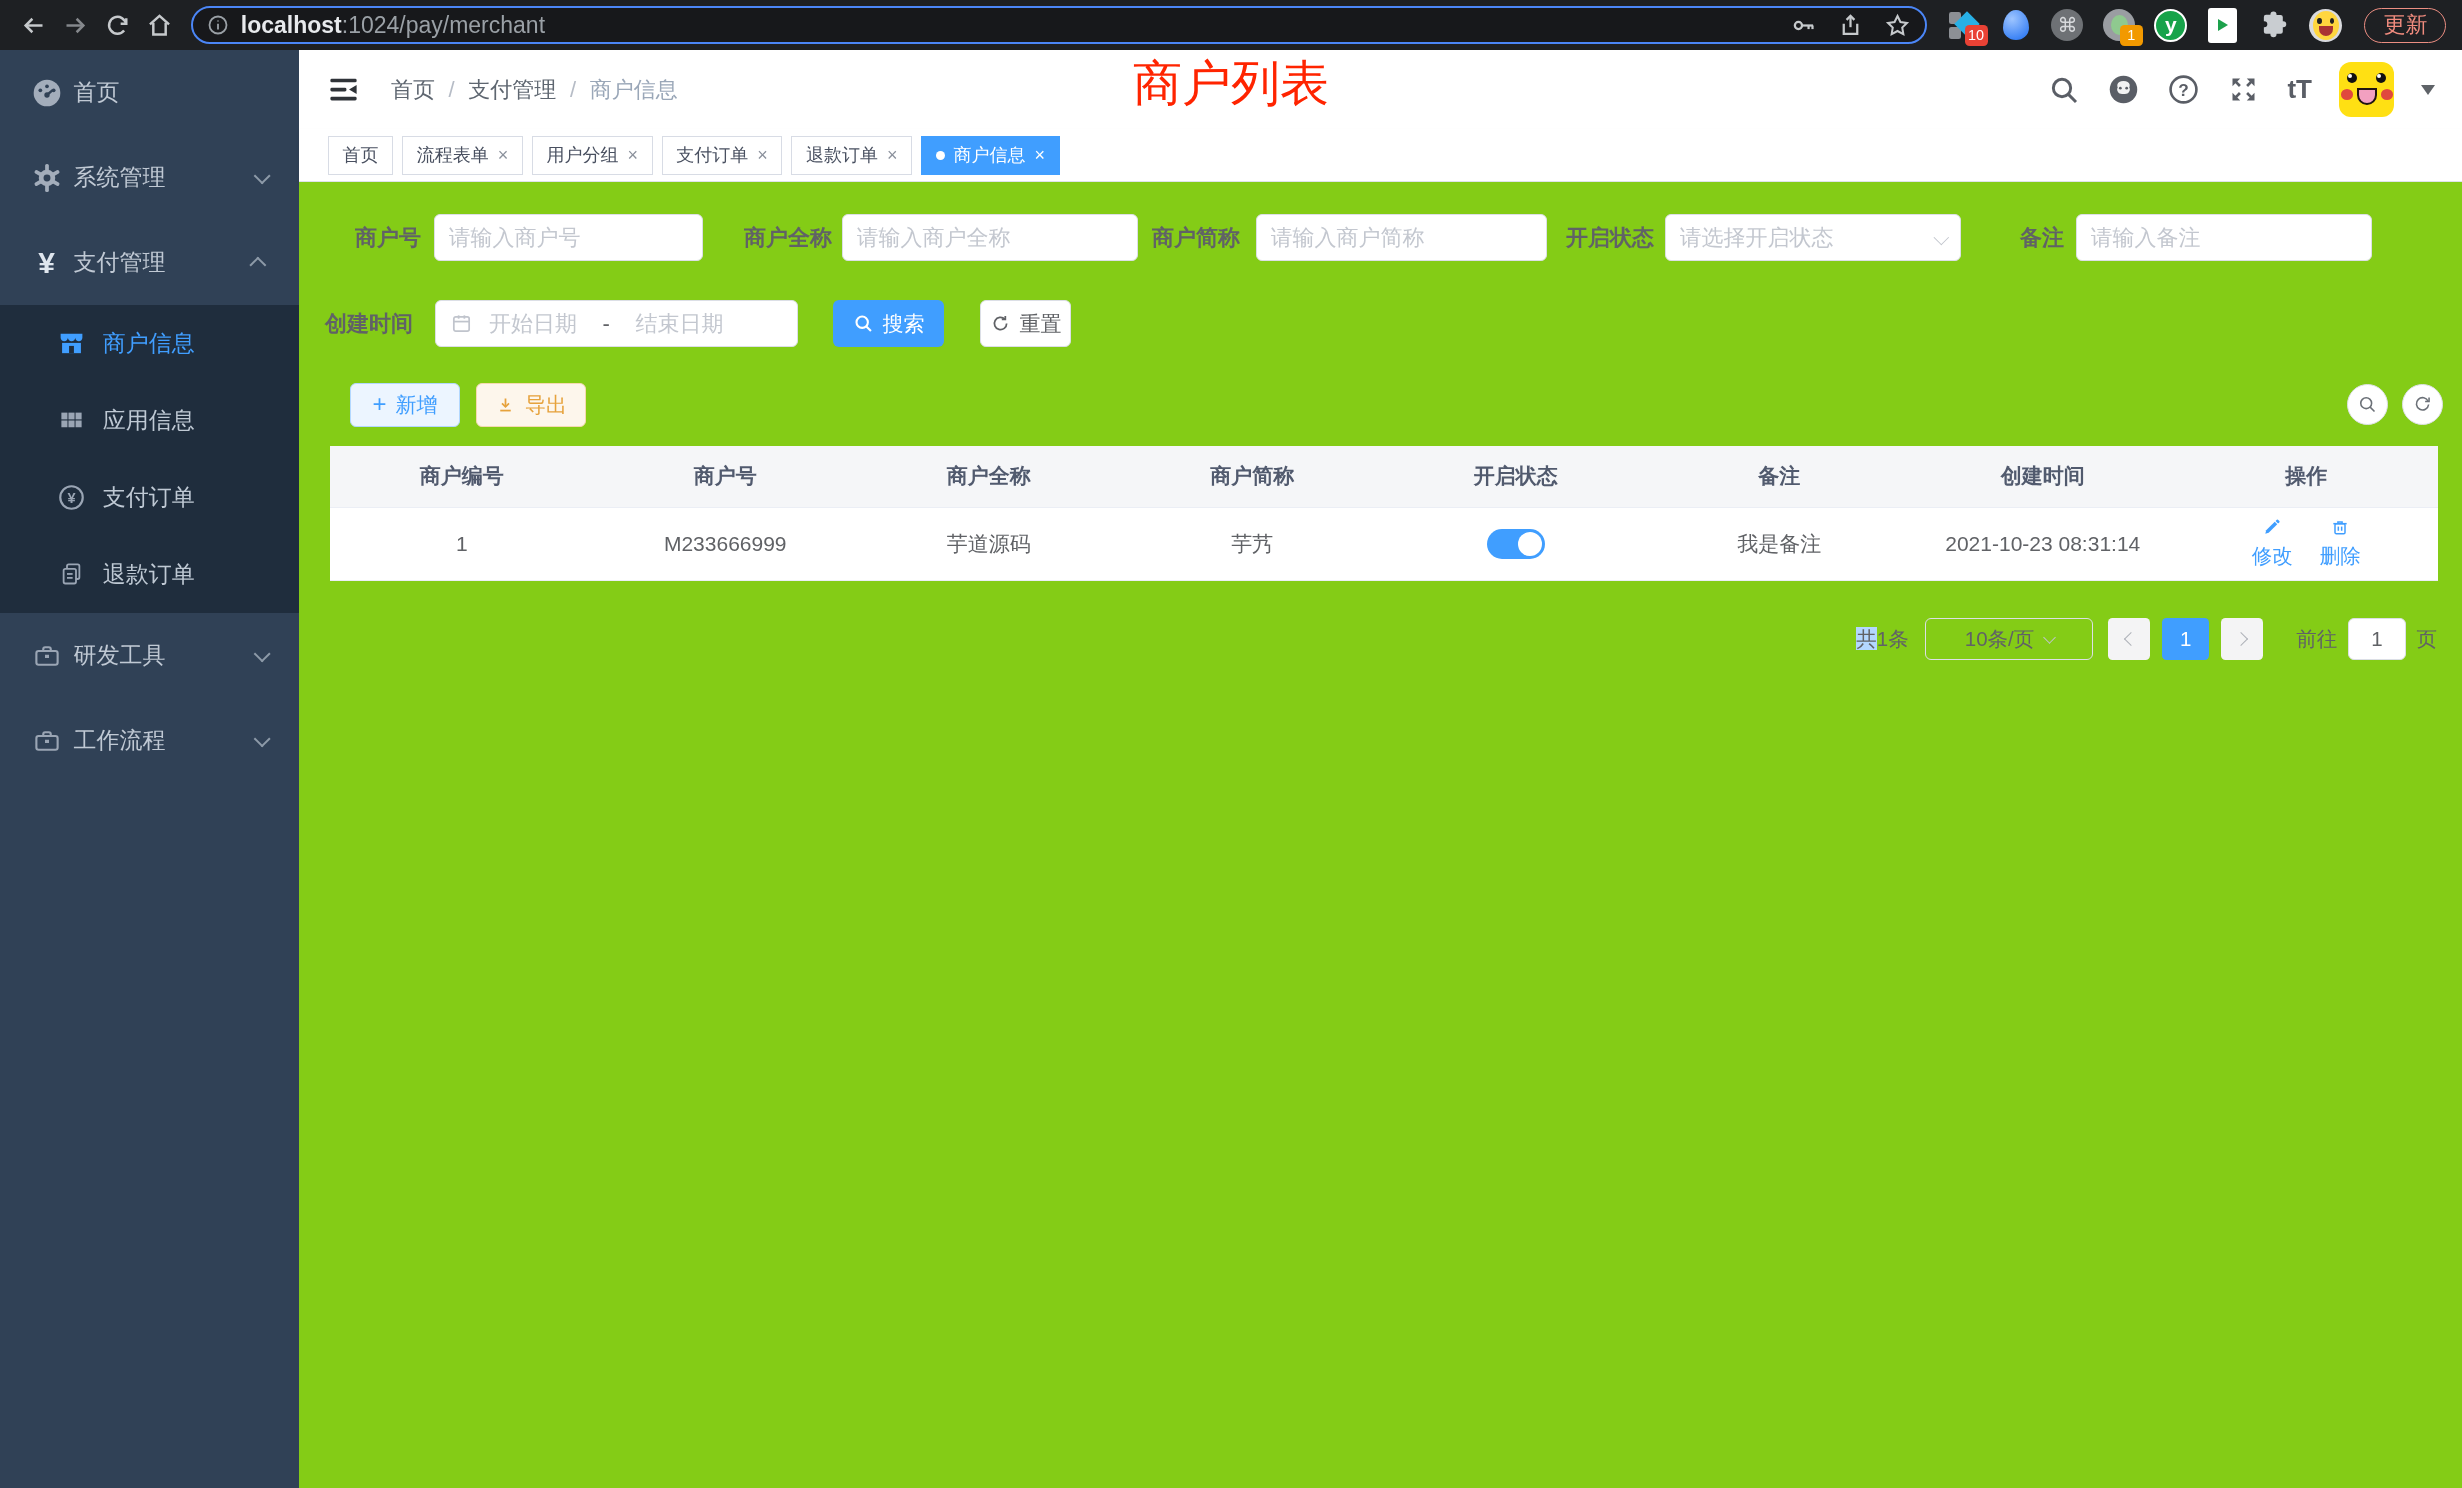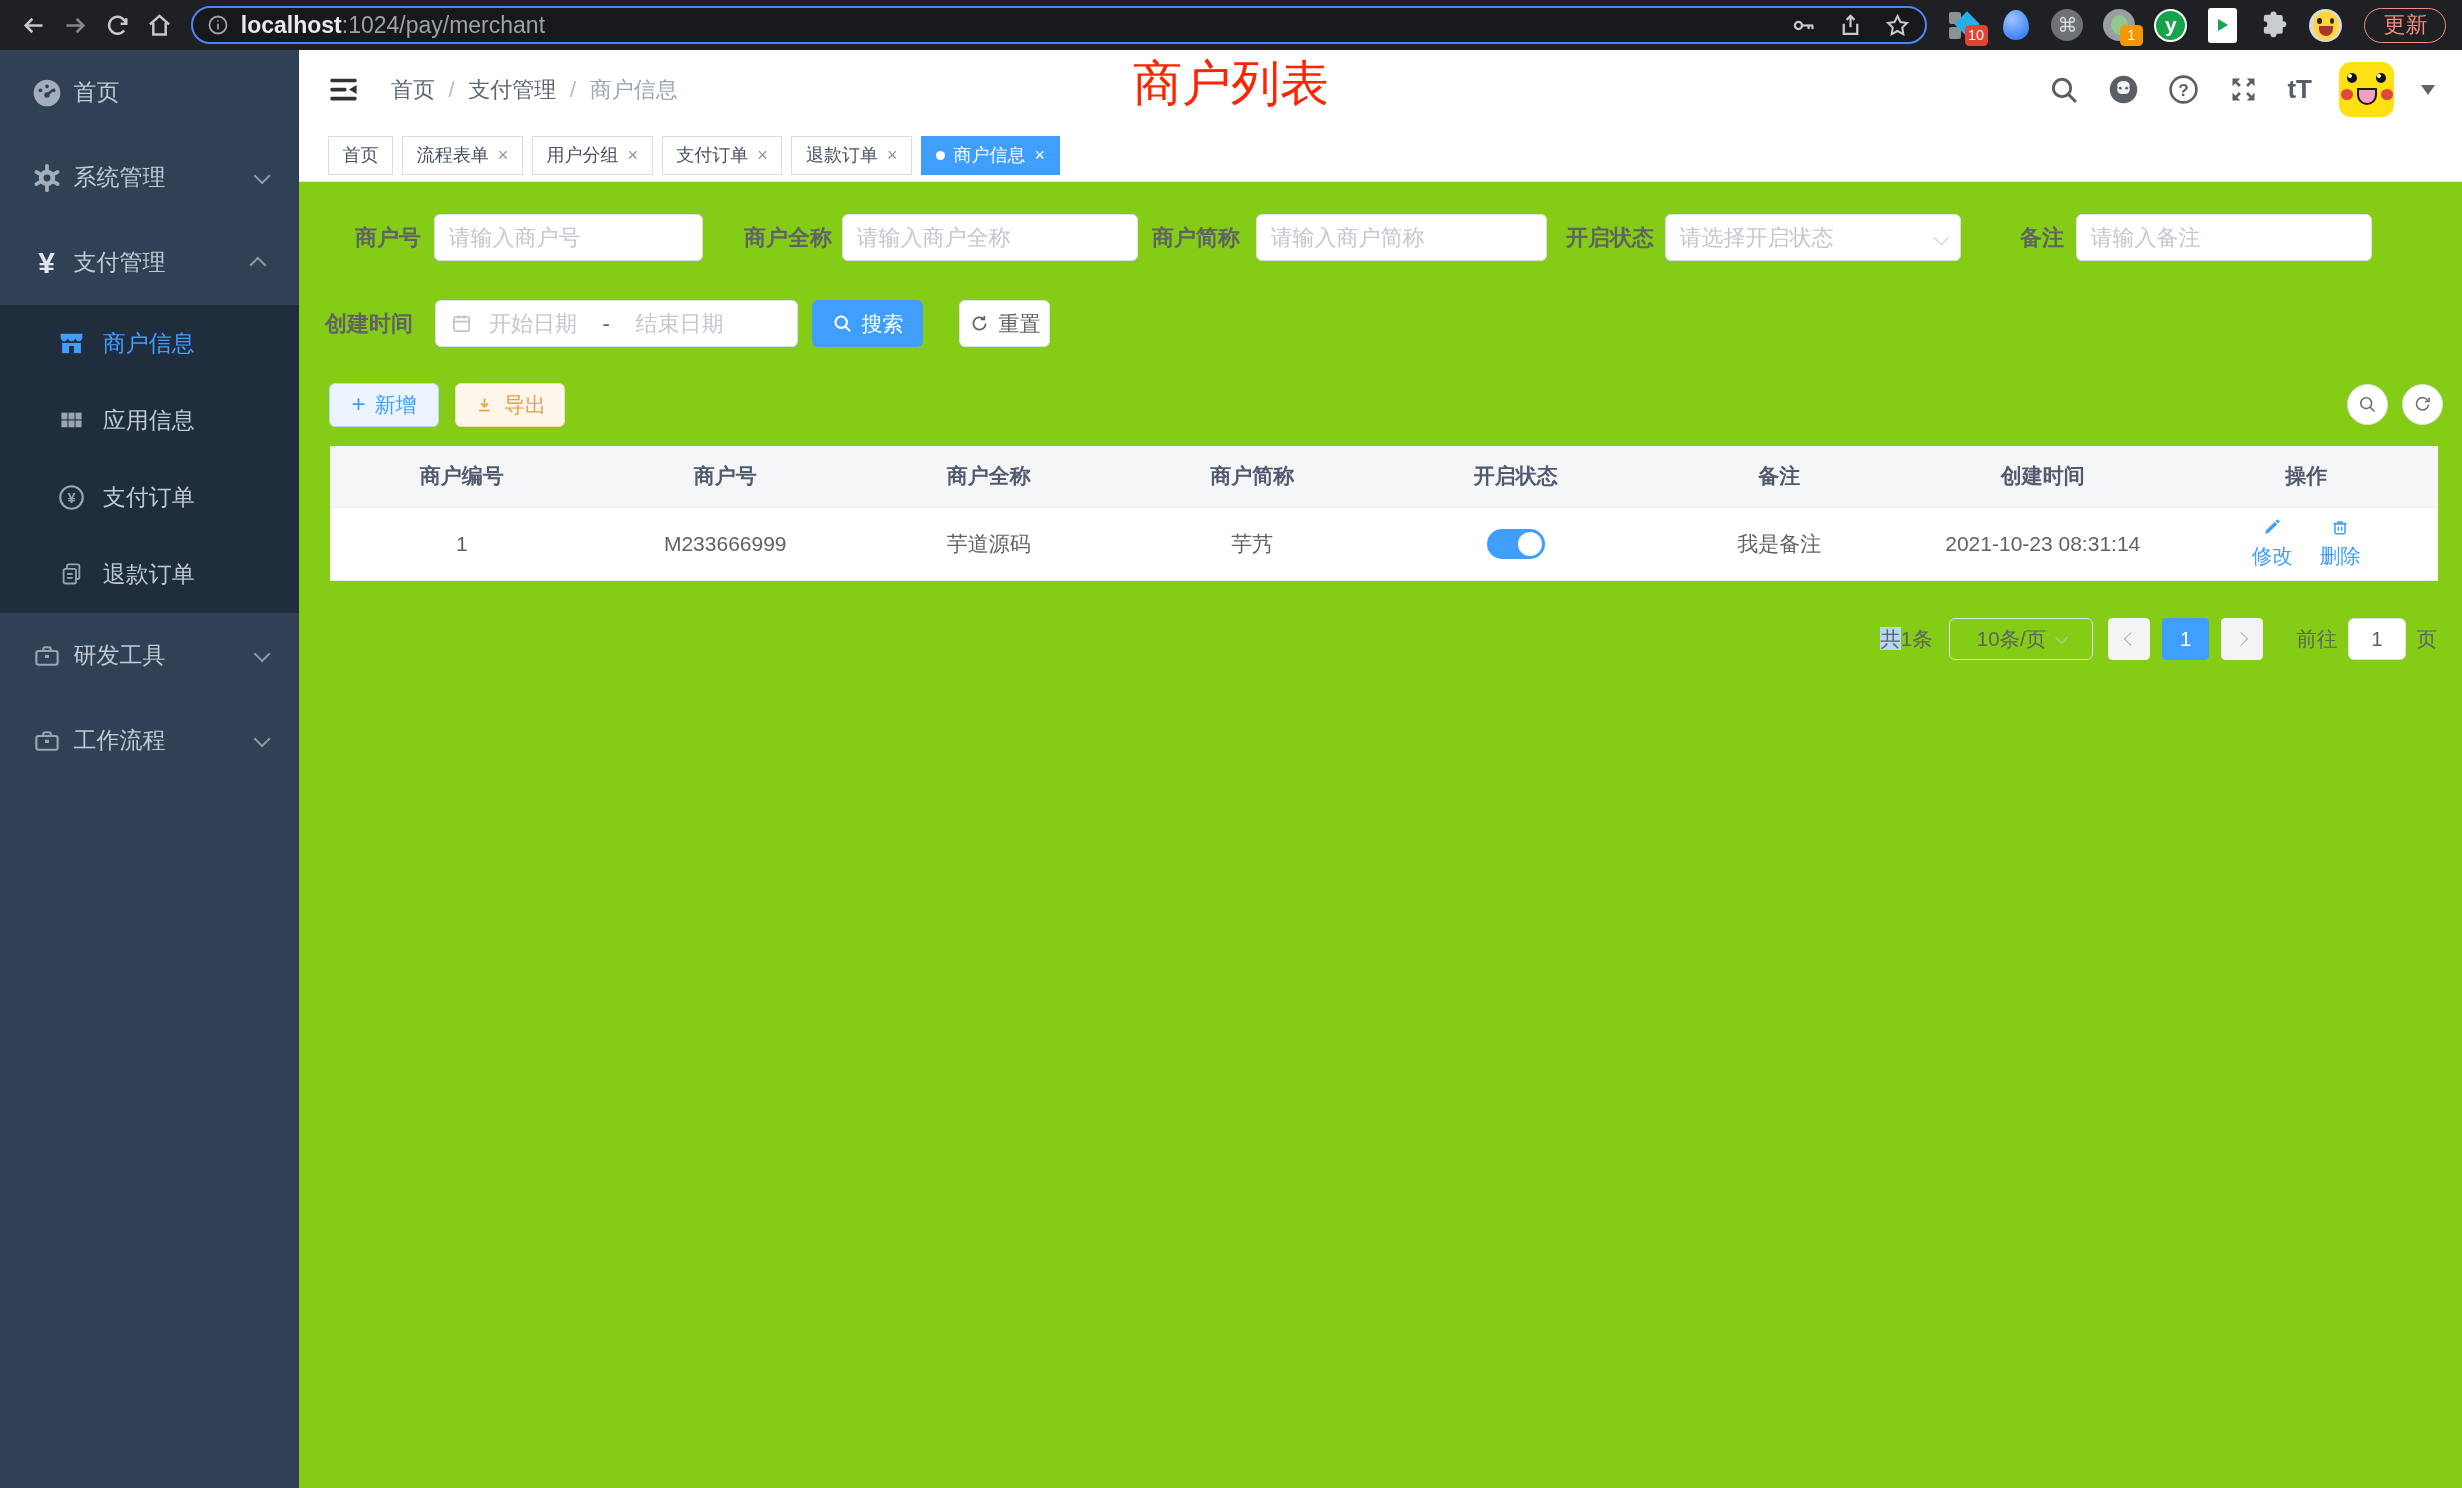--- a/index.html
+++ b/index.html
@@ -100,21 +100,21 @@
   .content { flex:1; position:relative; background:#84cc16; }
   .f-label { position:absolute; height:47px; line-height:47px; font-size:22px; font-weight:bold; color:#606266; text-align:right; }
   .f-input { position:absolute; height:47px; border:1.5px solid #dcdfe6; border-radius:6px; background:#fff;
     display:flex; align-items:center; padding:0 13.6px; }
   .f-input input { border:none; outline:none; width:100%; font-size:22px; color:#606266; background:transparent; }
   .f-input input::placeholder { color:#c3c7cf; }
   .f-input .chev2 { width:10.6px; height:10.6px; border-right:1.5px solid #c0c4cc; border-bottom:1.5px solid #c0c4cc;
     transform:rotate(45deg); margin-left:6px; flex:none; }
   .date-sep { font-size:22px; color:#606266; padding:0 9px; }
   .btn { position:absolute; height:47px; border-radius:6px; font-size:21px; display:flex; align-items:center;
-    justify-content:center; gap:9px; cursor:pointer; border:1.5px solid transparent; }
+    justify-content:center; gap:9px; cursor:pointer; border:1.5px solid transparent;margin-left:21px; }
   .btn.primary { background:#409eff; color:#fff; }
   .btn.plain { background:#fff; border-color:#dcdfe6; color:#606266; }
   .btn.add { background:#ecf5ff; border-color:#b3d8ff; color:#409eff; height:44px; }
   .btn.add::before { content:"+"; font-size:24px; line-height:1; margin-top:-3px; }
   .btn.export { background:#fdf6ec; border-color:#f5dab1; color:#e6a23c; height:44px; }
   .tool-circle { position:absolute; width:41px; height:41px; border-radius:50%; border:1.5px solid #dde0e6; background:#fff;
     display:flex; align-items:center; justify-content:center; cursor:pointer; }
 
   
   .grid-table { position:absolute; left:31px; top:264px; width:2108px; border-collapse:collapse; table-layout:fixed; }
@@ -123,21 +123,21 @@
   .grid-table td { height:73px; font-size:21px; color:#606266; text-align:center; border-bottom:1.5px solid #ebeef5; background:#fff; }
   .switch { display:inline-block; width:58px; height:30px; border-radius:15px; background:#409eff; position:relative; cursor:pointer; vertical-align:middle; }
   .switch i { position:absolute; right:3px; top:3px; width:24px; height:24px; border-radius:50%; background:#fff; }
   .op-link { color:#409eff; font-size:20.5px; display:inline-flex; align-items:center; gap:4.5px; cursor:pointer;flex-direction:column; }
   .op-link + .op-link { margin-left:21px; }
 
   
   .pager { position:absolute; top:436px; right:25px; height:42px; display:flex; align-items:center; font-size:20.5px; color:#606266; }
   .pg-total { margin-right:16.7px; }
   .pg-total .hl { background:#b3d7ff; }
-  .pg-size { width:144px; height:42px; border:1.5px solid #dcdfe6; border-radius:6px; display:flex; align-items:center;
+  .pg-size { width:168px; height:42px; border:1.5px solid #dcdfe6; border-radius:6px; display:flex; align-items:center;
     justify-content:center; gap:10.6px; color:#606266; cursor:pointer; }
   .pg-size .chev2 { width:9px; height:9px; border-right:1.5px solid #c0c4cc; border-bottom:1.5px solid #c0c4cc; transform:rotate(45deg); margin-top:-3px; }
   .pg-btn { width:42px; height:42px; border-radius:4.5px; background:#f4f4f5; margin-left:15px; display:flex; align-items:center;
     justify-content:center; cursor:pointer; }
   .pg-btn .ar { width:10px; height:10px; border-right:1.9px solid #aeb2b9; border-bottom:1.9px solid #aeb2b9; }
   .pg-btn .ar.prev { transform:rotate(135deg); margin-left:3px; }
   .pg-btn .ar.next { transform:rotate(-45deg); margin-right:3px; }
   .pg-cur { width:47px; height:42px; border-radius:4.5px; background:#409eff; color:#fff; margin-left:12px;
     display:flex; align-items:center; justify-content:center; }
   .pg-next { margin-left:12px; }

